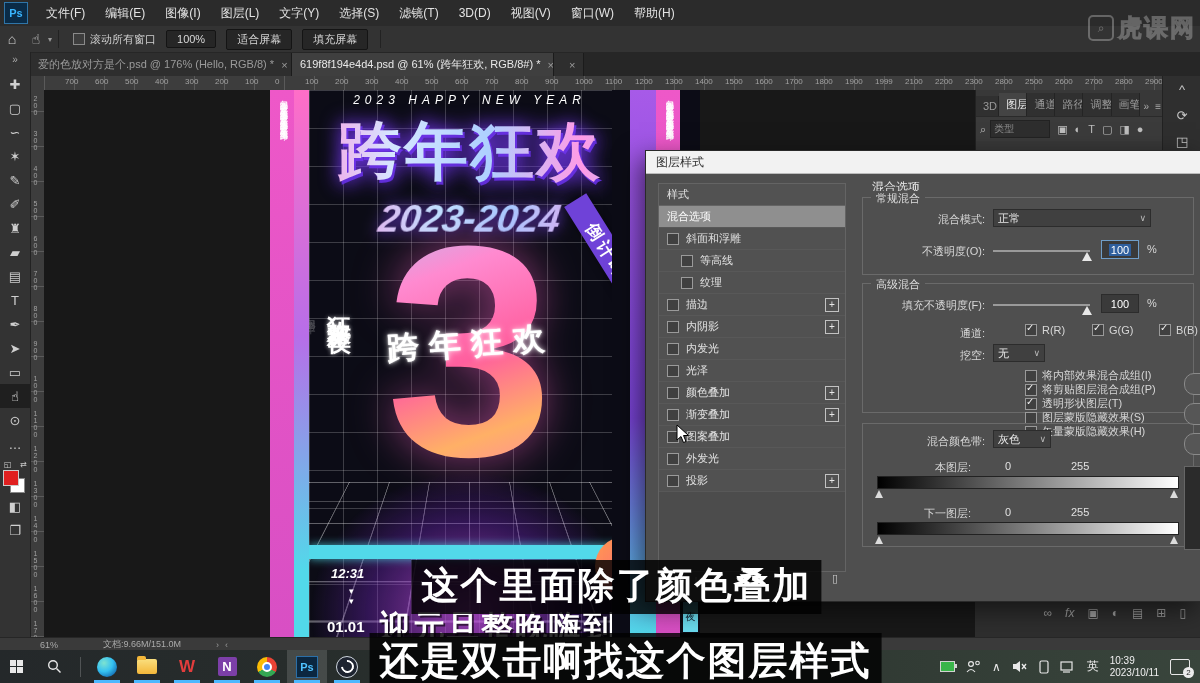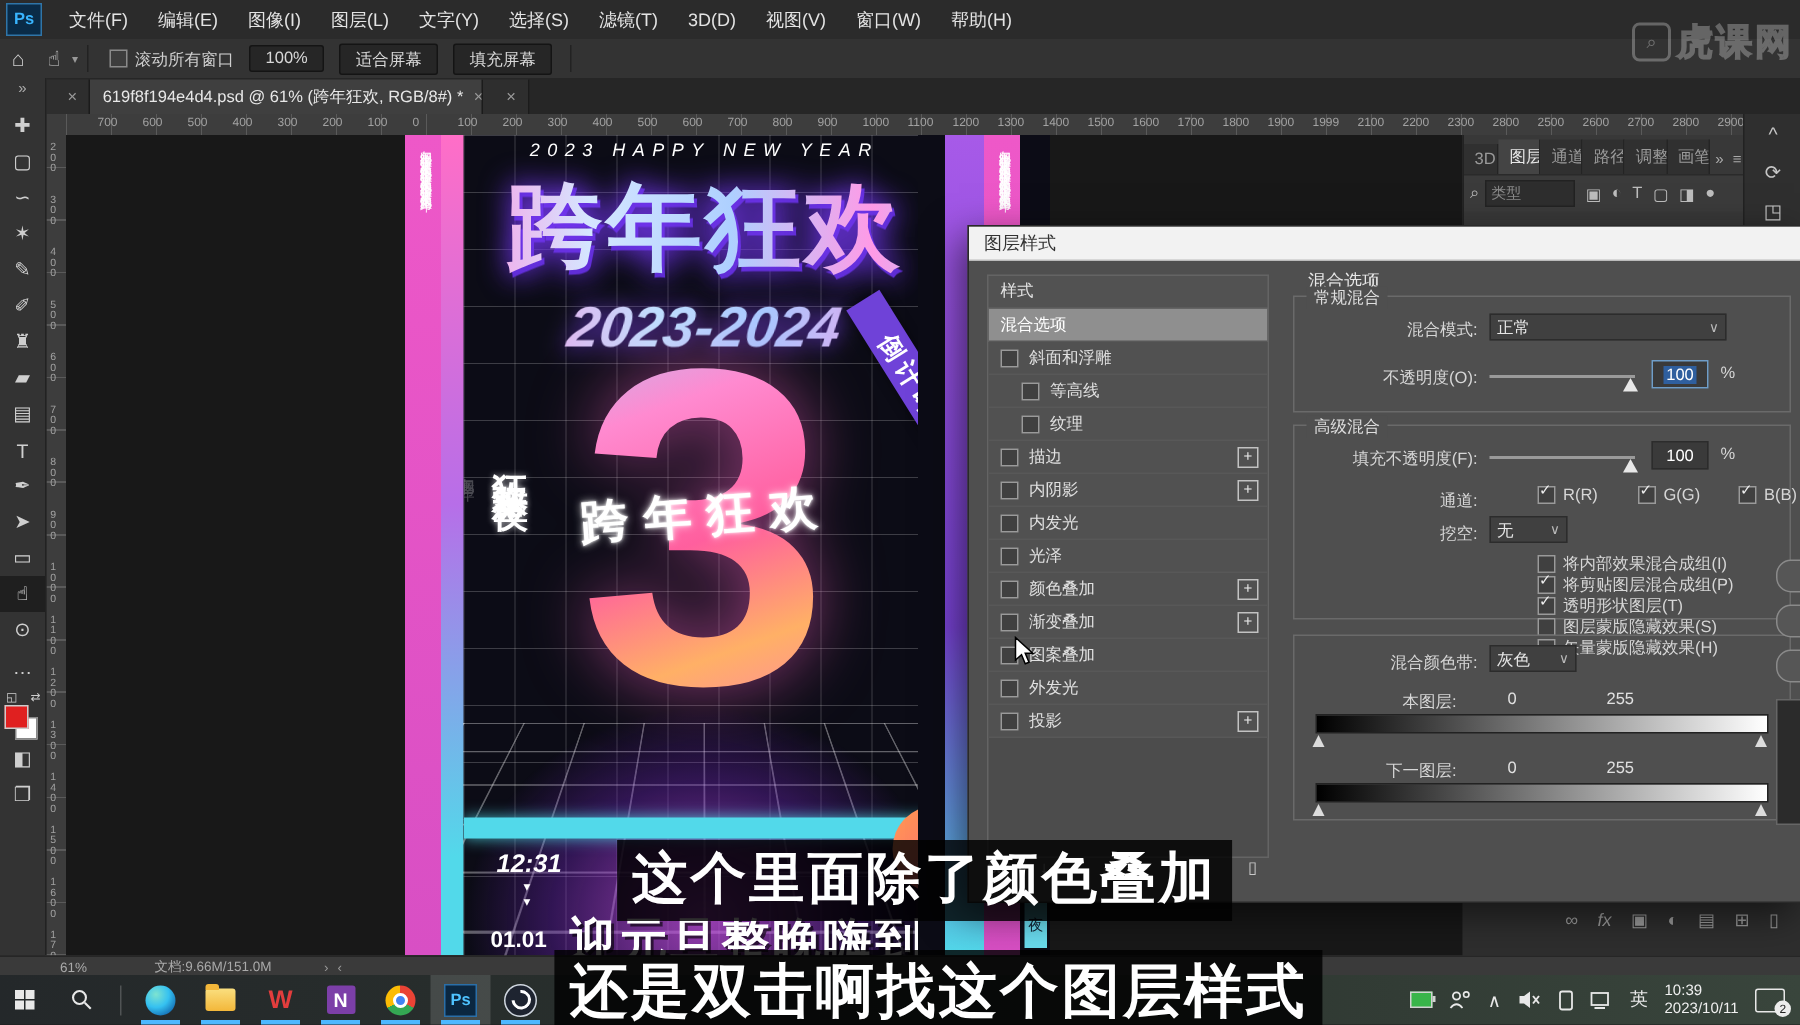--- a/index.html
+++ b/index.html
@@ -96,21 +96,21 @@
             font-size:32px;letter-spacing:10px;transform:rotate(-4deg);white-space:nowrap;
             text-shadow:0 0 6px rgba(255,255,255,.85),0 0 2px #fff;}
   .p-vert{position:absolute;left:14px;top:208px;writing-mode:vertical-rl;text-orientation:upright;color:#fff;
           font-weight:900;font-size:24px;letter-spacing:4px;text-shadow:0 0 4px rgba(255,255,255,.6);}
   .p-vert-faint{position:absolute;left:-6px;top:220px;writing-mode:vertical-rl;text-orientation:upright;color:#fff;
           opacity:.25;font-size:10px;letter-spacing:2px;}
   .p-cyanbar{position:absolute;left:0;top:455px;width:321px;height:14px;background:#52d9ea;box-shadow:0 0 10px rgba(82,217,234,.8);}
   .p-badge{position:absolute;left:286px;top:447px;width:58px;height:58px;border-radius:50%;
            background:linear-gradient(135deg,#ff9a4d,#ff5a8c);display:flex;align-items:center;justify-content:center;
            color:#fff;font-weight:900;font-size:24px;}
-  .p-time{position:absolute;left:22px;top:476px;color:#fff;font-weight:900;font-size:17px;font-style:italic;}
+  .p-time{position:absolute;left:22px;top:476px;color:#fff;font-weight:900;font-size:13px;font-style:italic;}
   .p-dots{position:absolute;left:40px;top:496px;color:#fff;font-size:9px;line-height:10px;text-align:center;}
   .p-date{position:absolute;left:18px;top:528px;color:#fff;font-weight:900;font-size:15px;}
   .p-bottomline{position:absolute;left:70px;top:516px;color:#fff;font-weight:900;font-size:32px;white-space:nowrap;
                 letter-spacing:2px;text-shadow:2px 2px 0 rgba(0,0,0,.6);}
   .p-night{position:absolute;left:413px;top:512px;width:15px;height:30px;background:#6adcf0;color:#123;
            font-size:10px;display:flex;align-items:center;justify-content:center;}
 
   
   .panelzone{left:975px;top:90px;width:187px;height:60px;background:#383838;border-left:1px solid #222;}
   .ptabs{display:flex;height:26px;align-items:flex-end;}
@@ -266,20 +266,21 @@
     <span class="opt-check"></span>
     <span class="opt-label">滚动所有窗口</span>
     <span class="opt-btn">100%</span>
     <span class="opt-btn">适合屏幕</span>
     <span class="opt-btn">填充屏幕</span>
     <span class="opt-sep" style="margin-left:12px;"></span>
   </div>
 
   <div class="abs tabbar" id="tabbar">
       <div class="tab">
+        <span>爱的色放对方是个.psd @ 176% (Hello, RGB/8) *</span>
         <span class="x">×</span>
       </div>
       <div class="tab active">
         <span>619f8f194e4d4.psd @ 61% (跨年狂欢, RGB/8#) *</span>
         <span class="x">×</span>
       </div>
       <div class="tab">
         <span class="x">×</span>
       </div>
     </div>

